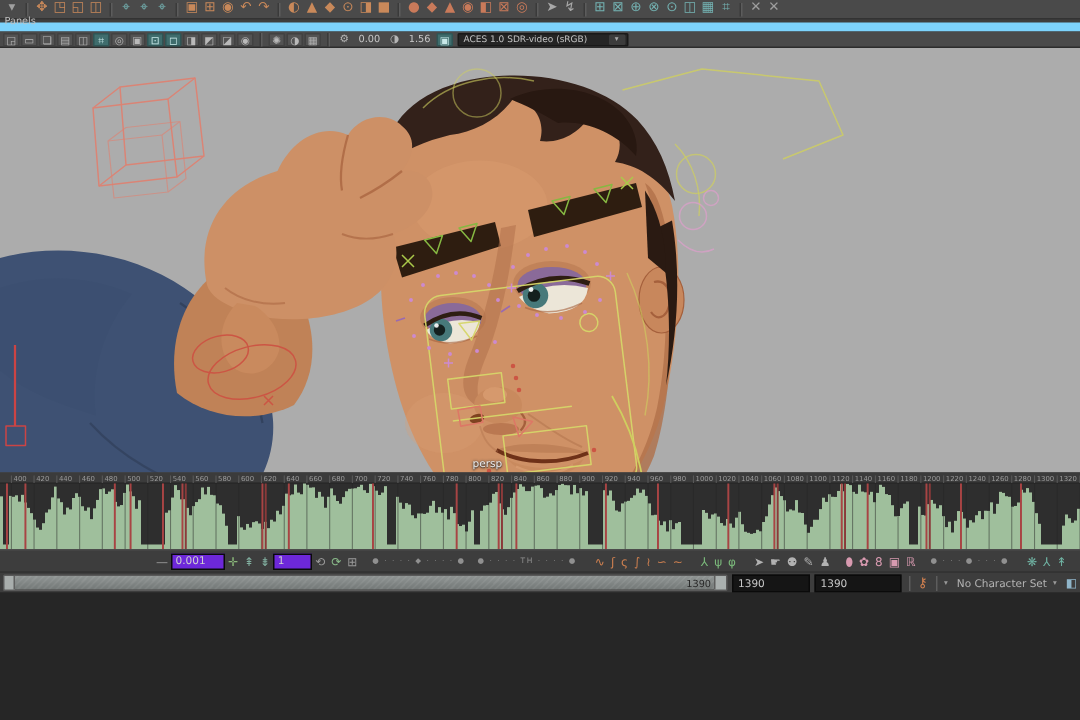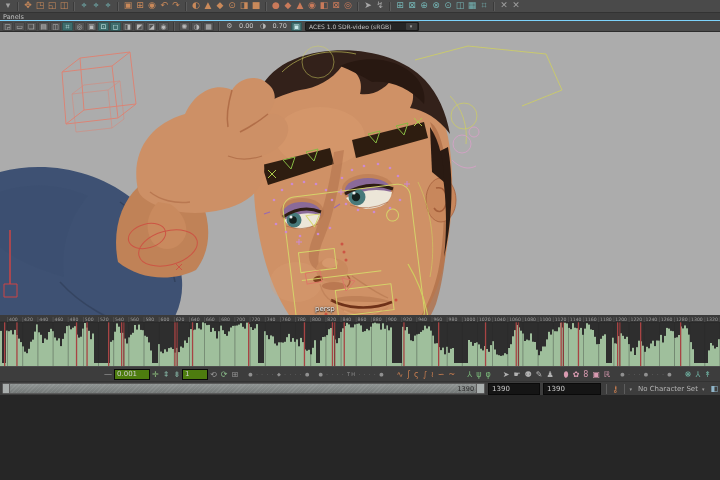--- a/index.html
+++ b/index.html
@@ -5,21 +5,21 @@
   *{box-sizing:border-box;margin:0;padding:0}
   html,body{width:720px;height:480px;overflow:hidden;background:#282828;font-family:"DejaVu Sans",sans-serif}
   .app{width:720px;height:480px;display:flex;flex-direction:column}
 
   
   .status-line{height:13px;background:#4a4a4a;border-bottom:1px solid #333;display:flex;align-items:center;padding:0 2px;overflow:hidden}
   .status-line .ic{font-size:9px;line-height:11px;width:12px;text-align:center;cursor:default;transform:translateY(-1px)}
   .tb-sep{width:2px;height:9px;border-left:1px solid #3a3a3a;border-right:1px solid #5c5c5c;margin:0 3px}
 
   
-  .panels-row{height:8px;background:#3e3e3e;border-bottom:1px solid #7dd3fc;display:flex;padding-left:3px}
+  .panels-row{height:8px;background:#3e3e3e;border-bottom:6px solid #7dd3fc;display:flex;align-items:center;padding-left:3px}
   .panels-row span{font-size:6.5px;line-height:8px;color:#c0c0c0}
 
   
   .vp-toolbar{height:11px;background:#4a4a4a;border-bottom:1px solid #2c2c2c;display:flex;align-items:center;padding-left:2px;gap:1px}
   .vp-toolbar .ic{font-size:7px;width:11px;height:9px;line-height:9px;text-align:center;color:#b9b9b9;background:#535353;border:1px solid #414141;border-radius:1px}
   .vp-toolbar .ic.active{background:#3f6d6d;color:#c8e8e8;border-color:#2f5555}
   .vp-val{font-size:6.5px;color:#c8c8c8;margin:0 3px}
   .aces-dd{height:9px;background:#252525;border:1px solid #191919;border-radius:1px;display:flex;align-items:center;padding:0 1px 0 3px;margin-left:2px}
   .aces-dd .lbl{font-size:6px;color:#c2c2c2;white-space:nowrap}
   .aces-dd .arrow-box{width:11px;height:7px;background:#3c3c3c;margin-left:14px;font-size:5px;color:#aaa;text-align:center;line-height:7px;border-radius:1px}
@@ -28,21 +28,21 @@
   .viewport{position:relative;height:283px;background:#acacac;overflow:hidden}
   .viewport svg{display:block}
   .persp-label{position:absolute;left:315px;bottom:2px;font-size:7px;color:#ededed;text-shadow:0 0 2px #2a2a2a,0 1px 1px #222}
 
   
   .time-slider{height:51px;background:#2e2e2e;position:relative}
 
   
   .anim-toolbar{height:15px;background:#3d3d3d;border-top:1px solid #4c4c4c;display:flex;align-items:center;overflow:hidden}
   .anim-toolbar .ic{font-size:8px;line-height:13px;margin:0 2px;cursor:default}
-  .anim-toolbar input{background:#4d7c0f;border:1px solid #0a0a0a;color:#cfcfcf;font-size:7px;height:11px;padding:4px 2px;font-family:"DejaVu Sans",sans-serif}
+  .anim-toolbar input{background:#6d28d9;border:1px solid #0a0a0a;color:#cfcfcf;font-size:7px;height:11px;padding:4px 2px;font-family:"DejaVu Sans",sans-serif}
   .dots{font-size:5px;color:#909090;letter-spacing:1px;white-space:nowrap;margin:0 2px}
 
   
   .range-row{height:14px;background:#3d3d3d;border-top:1px solid #333;display:flex;align-items:center;padding:0 2px;gap:3px}
   .range-track{position:relative;width:550px;height:11px;border-radius:1px;background:linear-gradient(#8f9493,#737877);background-image:repeating-linear-gradient(135deg,rgba(255,255,255,.07) 0 1px,rgba(0,0,0,0) 1px 3px),linear-gradient(#8f9493,#737877);display:flex;align-items:center;justify-content:flex-end;border:1px solid #5a5a5a}
   .range-track::before{content:"";position:absolute;left:0;top:0;width:6px;height:9px;background:#a9aead;border-right:1px solid #5f5f5f}
   .range-end-label{font-size:6.5px;color:#262626;margin-right:2px}
   .range-handle{width:8px;height:9px;background:#aab0af;border-left:1px solid #5f5f5f}
   .frame-field{width:52px;height:12px;background:#151515;border:1px solid #0a0a0a;color:#c9c9c9;font-size:7px;padding:0 3px;font-family:"DejaVu Sans",sans-serif}
   .v-sep{width:1px;height:10px;background:#5d5d5d;margin:0 2px}
@@ -132,21 +132,21 @@
     <span class="tb-sep"></span>
     <span id="vp-mid-icons" style="display:flex;gap:1px">
         <span class="ic" style="color: rgb(185, 185, 185);">✺</span>
         <span class="ic" style="color: rgb(185, 185, 185);">◑</span>
         <span class="ic" style="color: rgb(185, 185, 185);">▦</span>
       </span>
     <span class="tb-sep"></span>
     <span class="ic" style="background:none;border:none;color:#b5b5b5">⚙</span>
     <span class="vp-val">0.00</span>
     <span class="ic" style="background:none;border:none;color:#b5b5b5">◑</span>
-    <span class="vp-val">0.70</span>
+    <span class="vp-val">1.56</span>
     <span class="ic active">▣</span>
     <div class="aces-dd">
       <span class="lbl">ACES 1.0 SDR-video (sRGB)</span>
       <span class="arrow-box">▾</span>
     </div>
   </div>
 
   <div class="viewport">
     <svg width="720" height="365" viewBox="0 0 720 365">
       <rect x="0" y="0" width="720" height="365" fill="#acacac"></rect>

